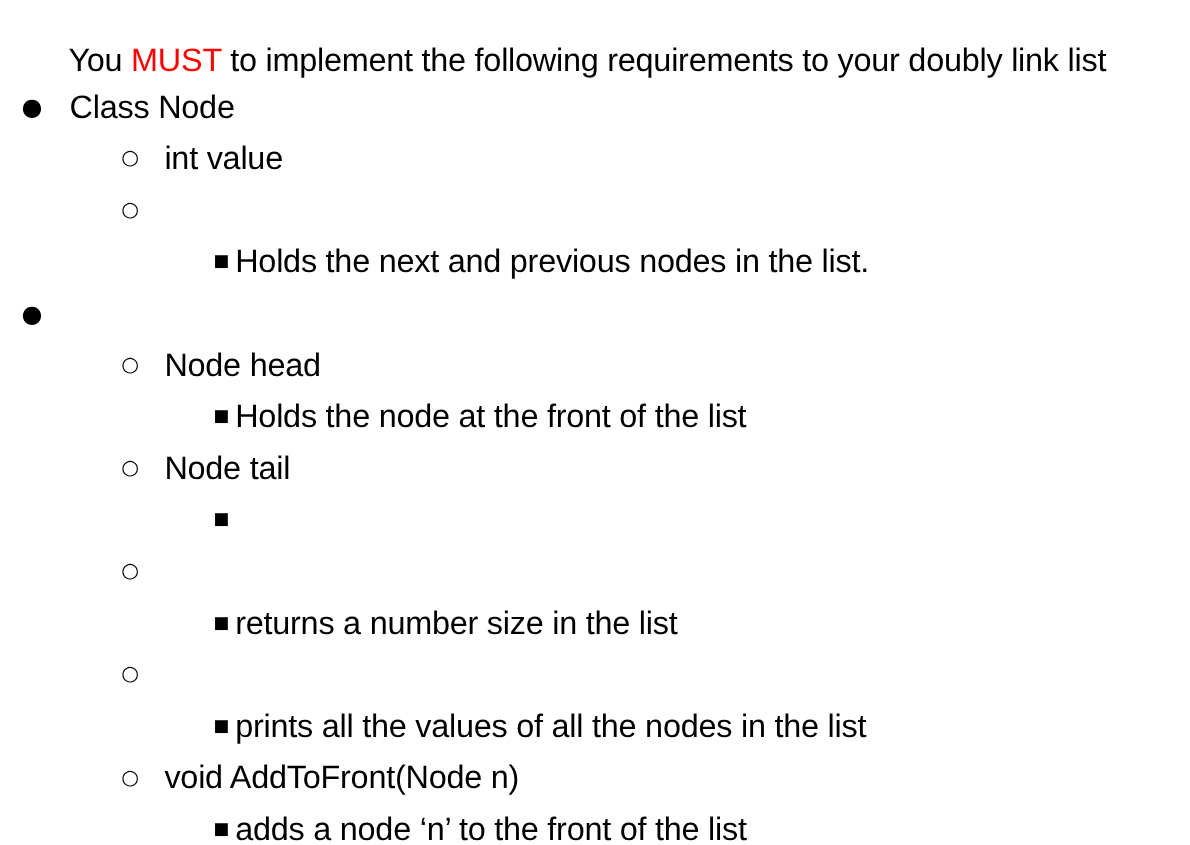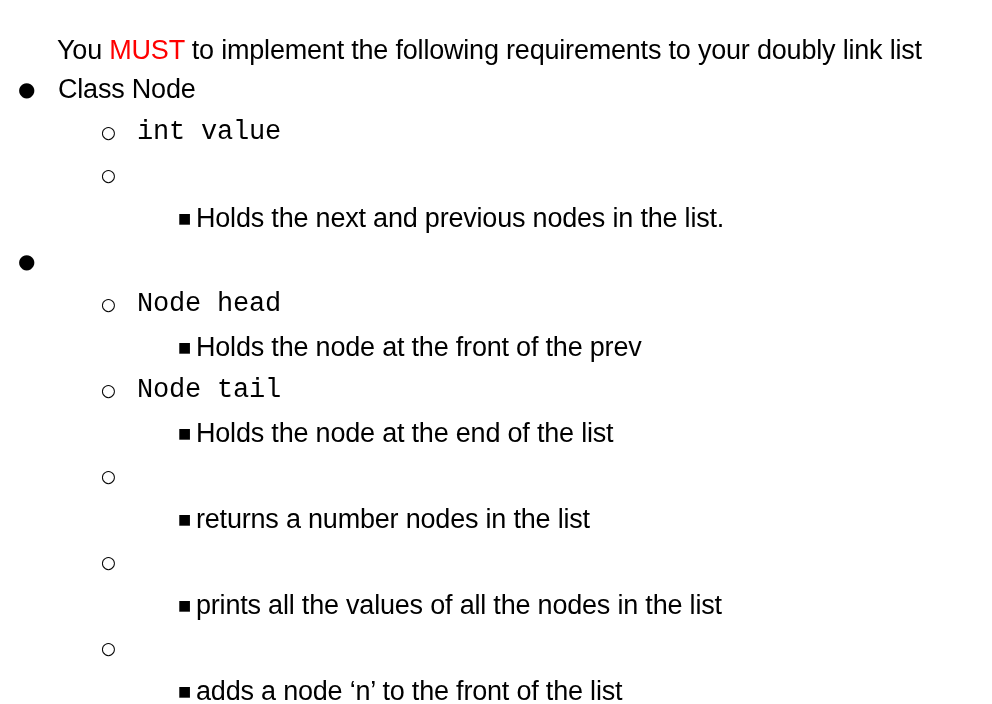--- a/index.html
+++ b/index.html
@@ -72,21 +72,21 @@
     font-size: 20px;
   }
   .lvl1 > .txt { left: 58px; }
 
   
   .lvl2 > .bullet {
     left: 101px;
     font-size: 17px;
     color: #000;
   }
-  .lvl2 > .txt { left: 137px; font-family: Liberation Mono, monospace; }
+  .lvl2 > .txt { left: 137px; }
 
   
   .lvl3 > .bullet {
     left: 178px;
     font-size: 14px;
   }
   .lvl3 > .txt { left: 196px; }
 </style>
 </head>
 <body>
@@ -115,46 +115,46 @@
       </div>
       <div class="row lvl1">
         <span class="bullet">●</span>
       </div>
       <div class="row lvl2">
         <span class="bullet">○</span>
         <span class="txt">Node head</span>
       </div>
       <div class="row lvl3">
         <span class="bullet">■</span>
-        <span class="txt">Holds the node at the front of the prev</span>
+        <span class="txt">Holds the node at the front of the list</span>
       </div>
       <div class="row lvl2">
         <span class="bullet">○</span>
         <span class="txt">Node tail</span>
       </div>
       <div class="row lvl3">
         <span class="bullet">■</span>
-        <span class="txt">Holds the node at the end of the list</span>
       </div>
       <div class="row lvl2">
         <span class="bullet">○</span>
       </div>
       <div class="row lvl3">
         <span class="bullet">■</span>
-        <span class="txt">returns a number nodes in the list</span>
+        <span class="txt">returns a number size in the list</span>
       </div>
       <div class="row lvl2">
         <span class="bullet">○</span>
       </div>
       <div class="row lvl3">
         <span class="bullet">■</span>
         <span class="txt">prints all the values of all the nodes in the list</span>
       </div>
       <div class="row lvl2">
         <span class="bullet">○</span>
+        <span class="txt">void AddToFront(Node n)</span>
       </div>
       <div class="row lvl3">
         <span class="bullet">■</span>
         <span class="txt">adds a node ‘n’ to the front of the list</span>
       </div>
     </div>
 
 </div>
 
 </body></html>

